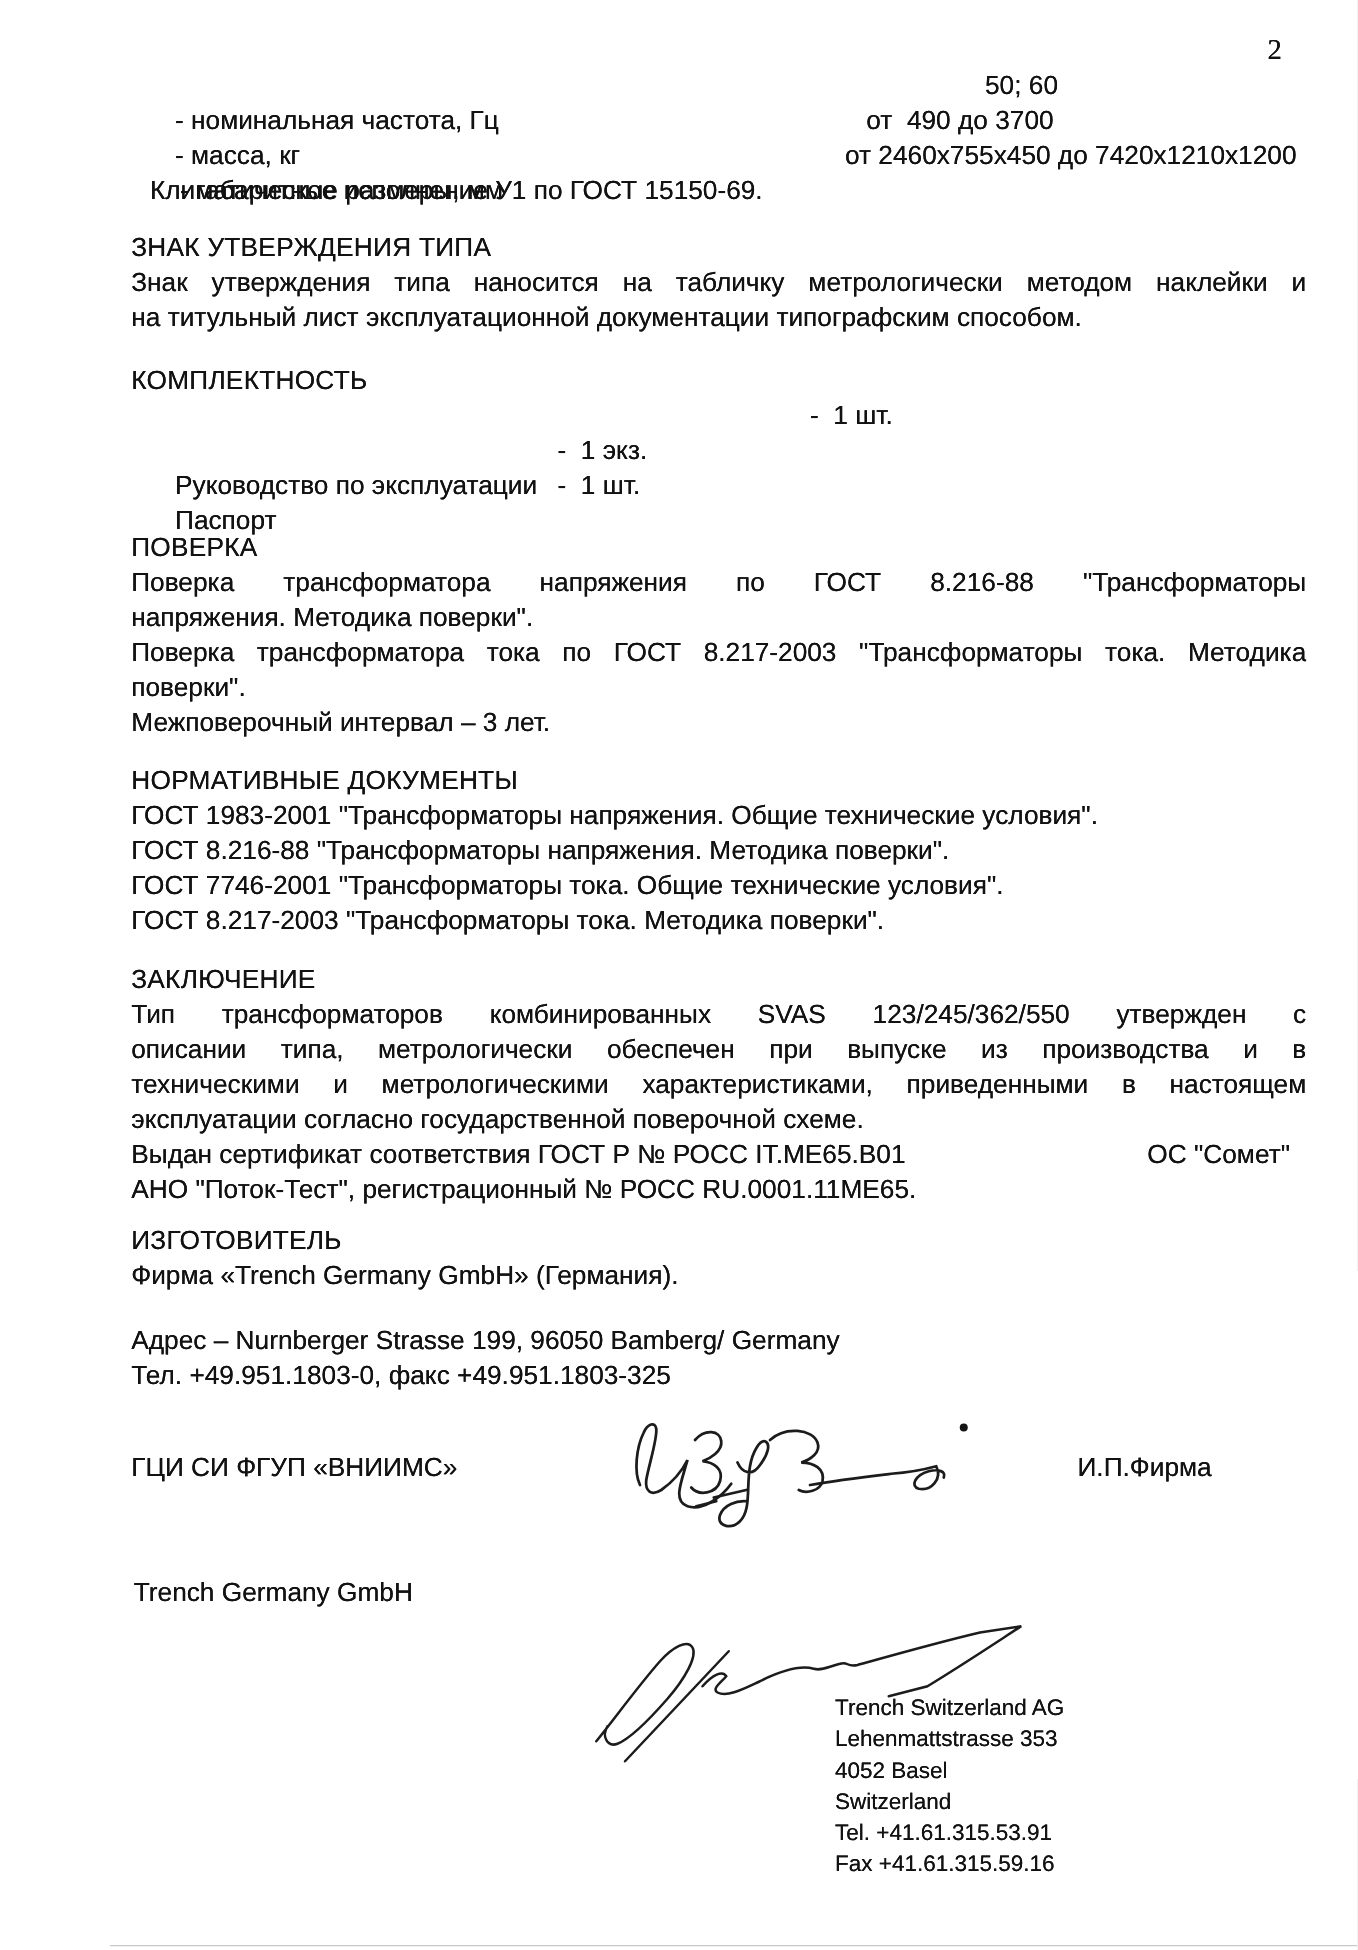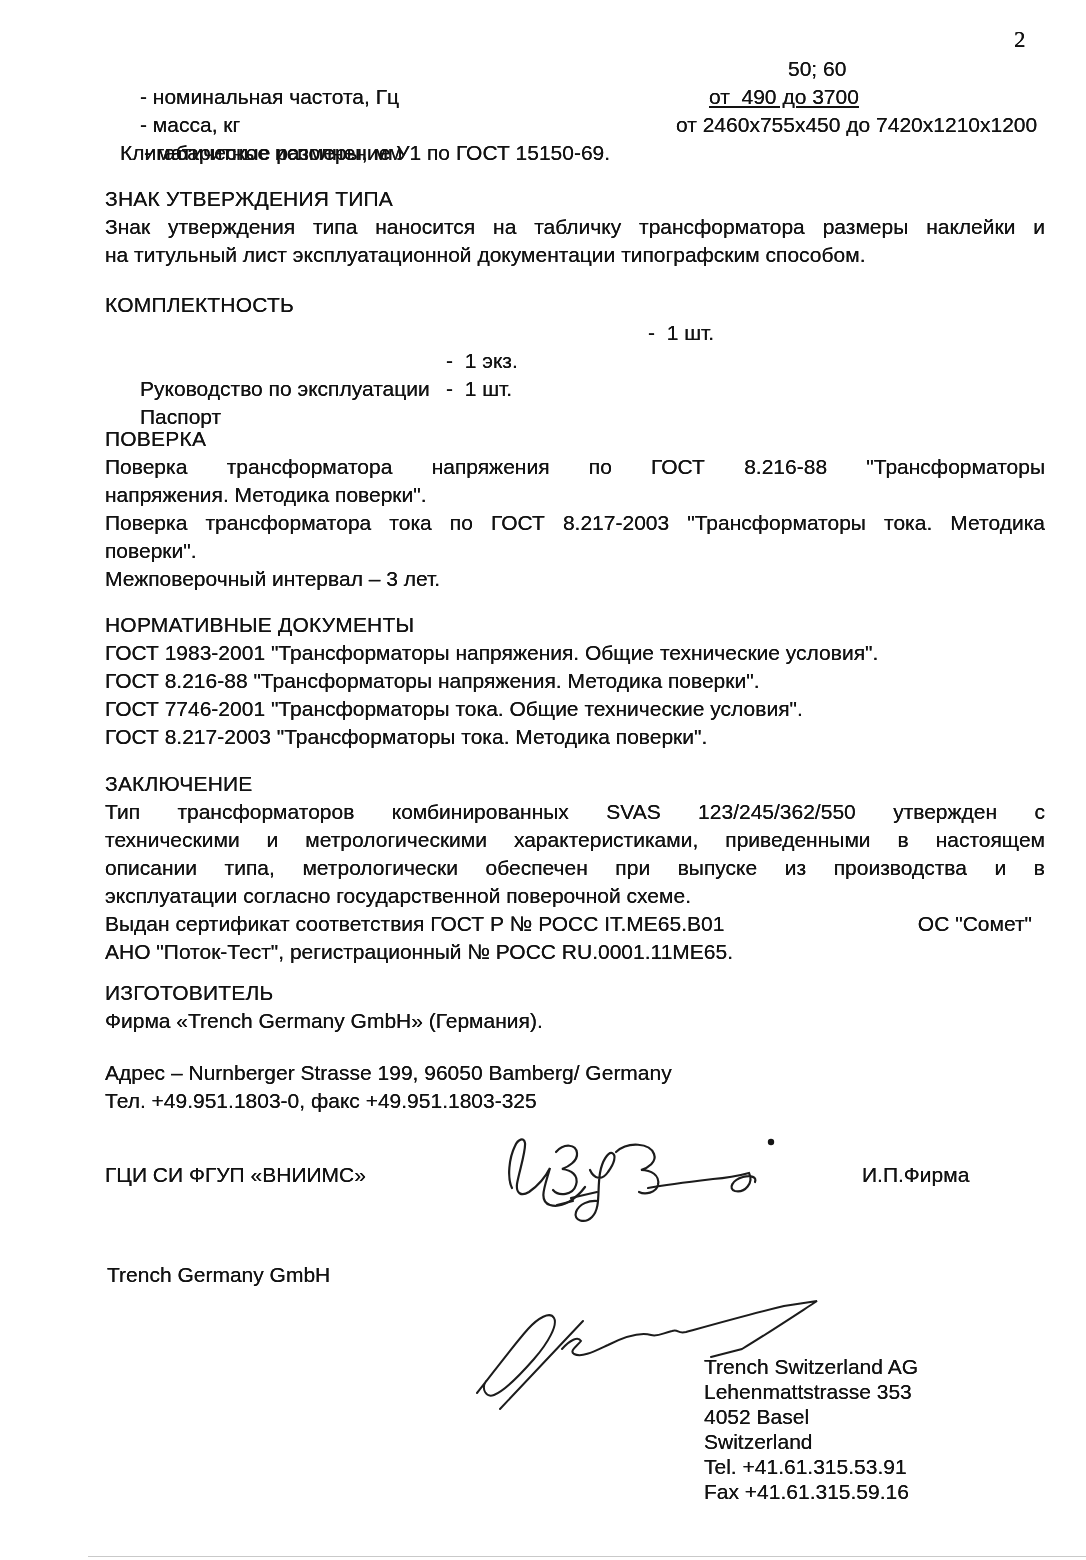--- a/index.html
+++ b/index.html
@@ -19,36 +19,36 @@
   .line{height:28px;overflow:hidden;white-space:pre;}
   .jline{height:28px;overflow:hidden;text-align:justify;}
   .jline::after{content:"";display:inline-block;width:100%;}
   .pagenum{
     position:absolute;left:1014px;top:26px;
     font-family:"Liberation Serif",serif;font-size:23px;line-height:28px;
   }
   
   .spec-row{position:relative;height:28px;white-space:pre;}
   .spec-val{position:absolute;top:0;white-space:pre;}
-  .v1{left:683px;} .v2{left:604px;text-decoration:underline;} .v3{left:571px;}
+  .v1{left:683px;} .v2{left:588px;} .v3{left:571px;}
   .indent1{padding-left:4px;} .indent2{padding-left:15px;}
   
   .comp-row{position:relative;height:28px;white-space:pre;}
   .qty{position:absolute;top:0;white-space:pre;}
   .q-far{left:543px;} .q-near{left:341px;}
   
   .cert{display:flex;justify-content:space-between;height:28px;overflow:hidden;padding-right:13px;}
   .gap24{height:24px;}
   
   .sig-org{position:absolute;left:105px;top:1161px;height:28px;white-space:pre;}
   .sig-name{position:absolute;left:862px;top:1161px;height:28px;white-space:pre;}
   .company-line{position:absolute;left:107px;top:1261px;height:28px;white-space:pre;}
   .stamp{
-    position:absolute;left:704px;top:1354px;
-    font-size:21px;line-height:25px;
+    position:absolute;left:668px;top:1354px;
+    font-size:18px;line-height:25px;
   }
   .stamp div{height:25px;overflow:hidden;white-space:pre;}
   svg.sig{position:absolute;}
   .bottom-hairline{position:absolute;left:88px;top:1556px;width:998px;height:1px;background:#c9c9c9;}
 </style>
 </head>
 <body>
 
 <div class="page">
 
@@ -65,21 +65,21 @@
     </div>
     <div class="spec-row indent1">
       <span>- габаритные размеры, мм</span>
       <span class="spec-val v3">от 2460х755х450 до 7420х1210х1200</span>
     </div>
     <div class="line indent2">Климатическое исполнение У1 по ГОСТ 15150-69.</div>
   </div>
 
   <div class="sec" style="top:185px">
     <div class="head">ЗНАК УТВЕРЖДЕНИЯ ТИПА</div>
-    <div class="jline">Знак утверждения типа наносится на табличку трансформатора размеры наклейки и</div>
+    <div class="jline">Знак утверждения типа наносится на табличку метрологически методом наклейки и</div>
     <div class="line">на титульный лист эксплуатационной документации типографским способом.</div>
   </div>
 
   <div class="sec" style="top:291px">
     <div class="head">КОМПЛЕКТНОСТЬ</div>
     <div class="comp-row">
       <span class="qty q-far">-  1 шт.</span>
     </div>
     <div class="comp-row">
       <span>Руководство по эксплуатации</span>
@@ -104,22 +104,22 @@
     <div class="head">НОРМАТИВНЫЕ ДОКУМЕНТЫ</div>
     <div class="line">ГОСТ 1983-2001 "Трансформаторы напряжения. Общие технические условия".</div>
     <div class="line">ГОСТ 8.216-88 "Трансформаторы напряжения. Методика поверки".</div>
     <div class="line">ГОСТ 7746-2001 "Трансформаторы тока. Общие технические условия".</div>
     <div class="line">ГОСТ 8.217-2003 "Трансформаторы тока. Методика поверки".</div>
   </div>
 
   <div class="sec" style="top:770px">
     <div class="head">ЗАКЛЮЧЕНИЕ</div>
     <div class="jline">Тип трансформаторов комбинированных SVAS 123/245/362/550 утвержден с</div>
+    <div class="jline">описании типа, метрологически обеспечен при выпуске из производства и в</div>
     <div class="jline">техническими и метрологическими характеристиками, приведенными в настоящем</div>
-    <div class="jline">описании типа, метрологически обеспечен при выпуске из производства и в</div>
     <div class="line">эксплуатации согласно государственной поверочной схеме.</div>
     <div class="cert">
       <span>Выдан сертификат соответствия ГОСТ Р № РОСС IT.ME65.B01</span>
       <span>ОС "Сомет"</span>
     </div>
     <div class="line">АНО "Поток-Тест", регистрационный № РОСС RU.0001.11ME65.</div>
   </div>
 
   <div class="sec" style="top:979px">
     <div class="head">ИЗГОТОВИТЕЛЬ</div>

